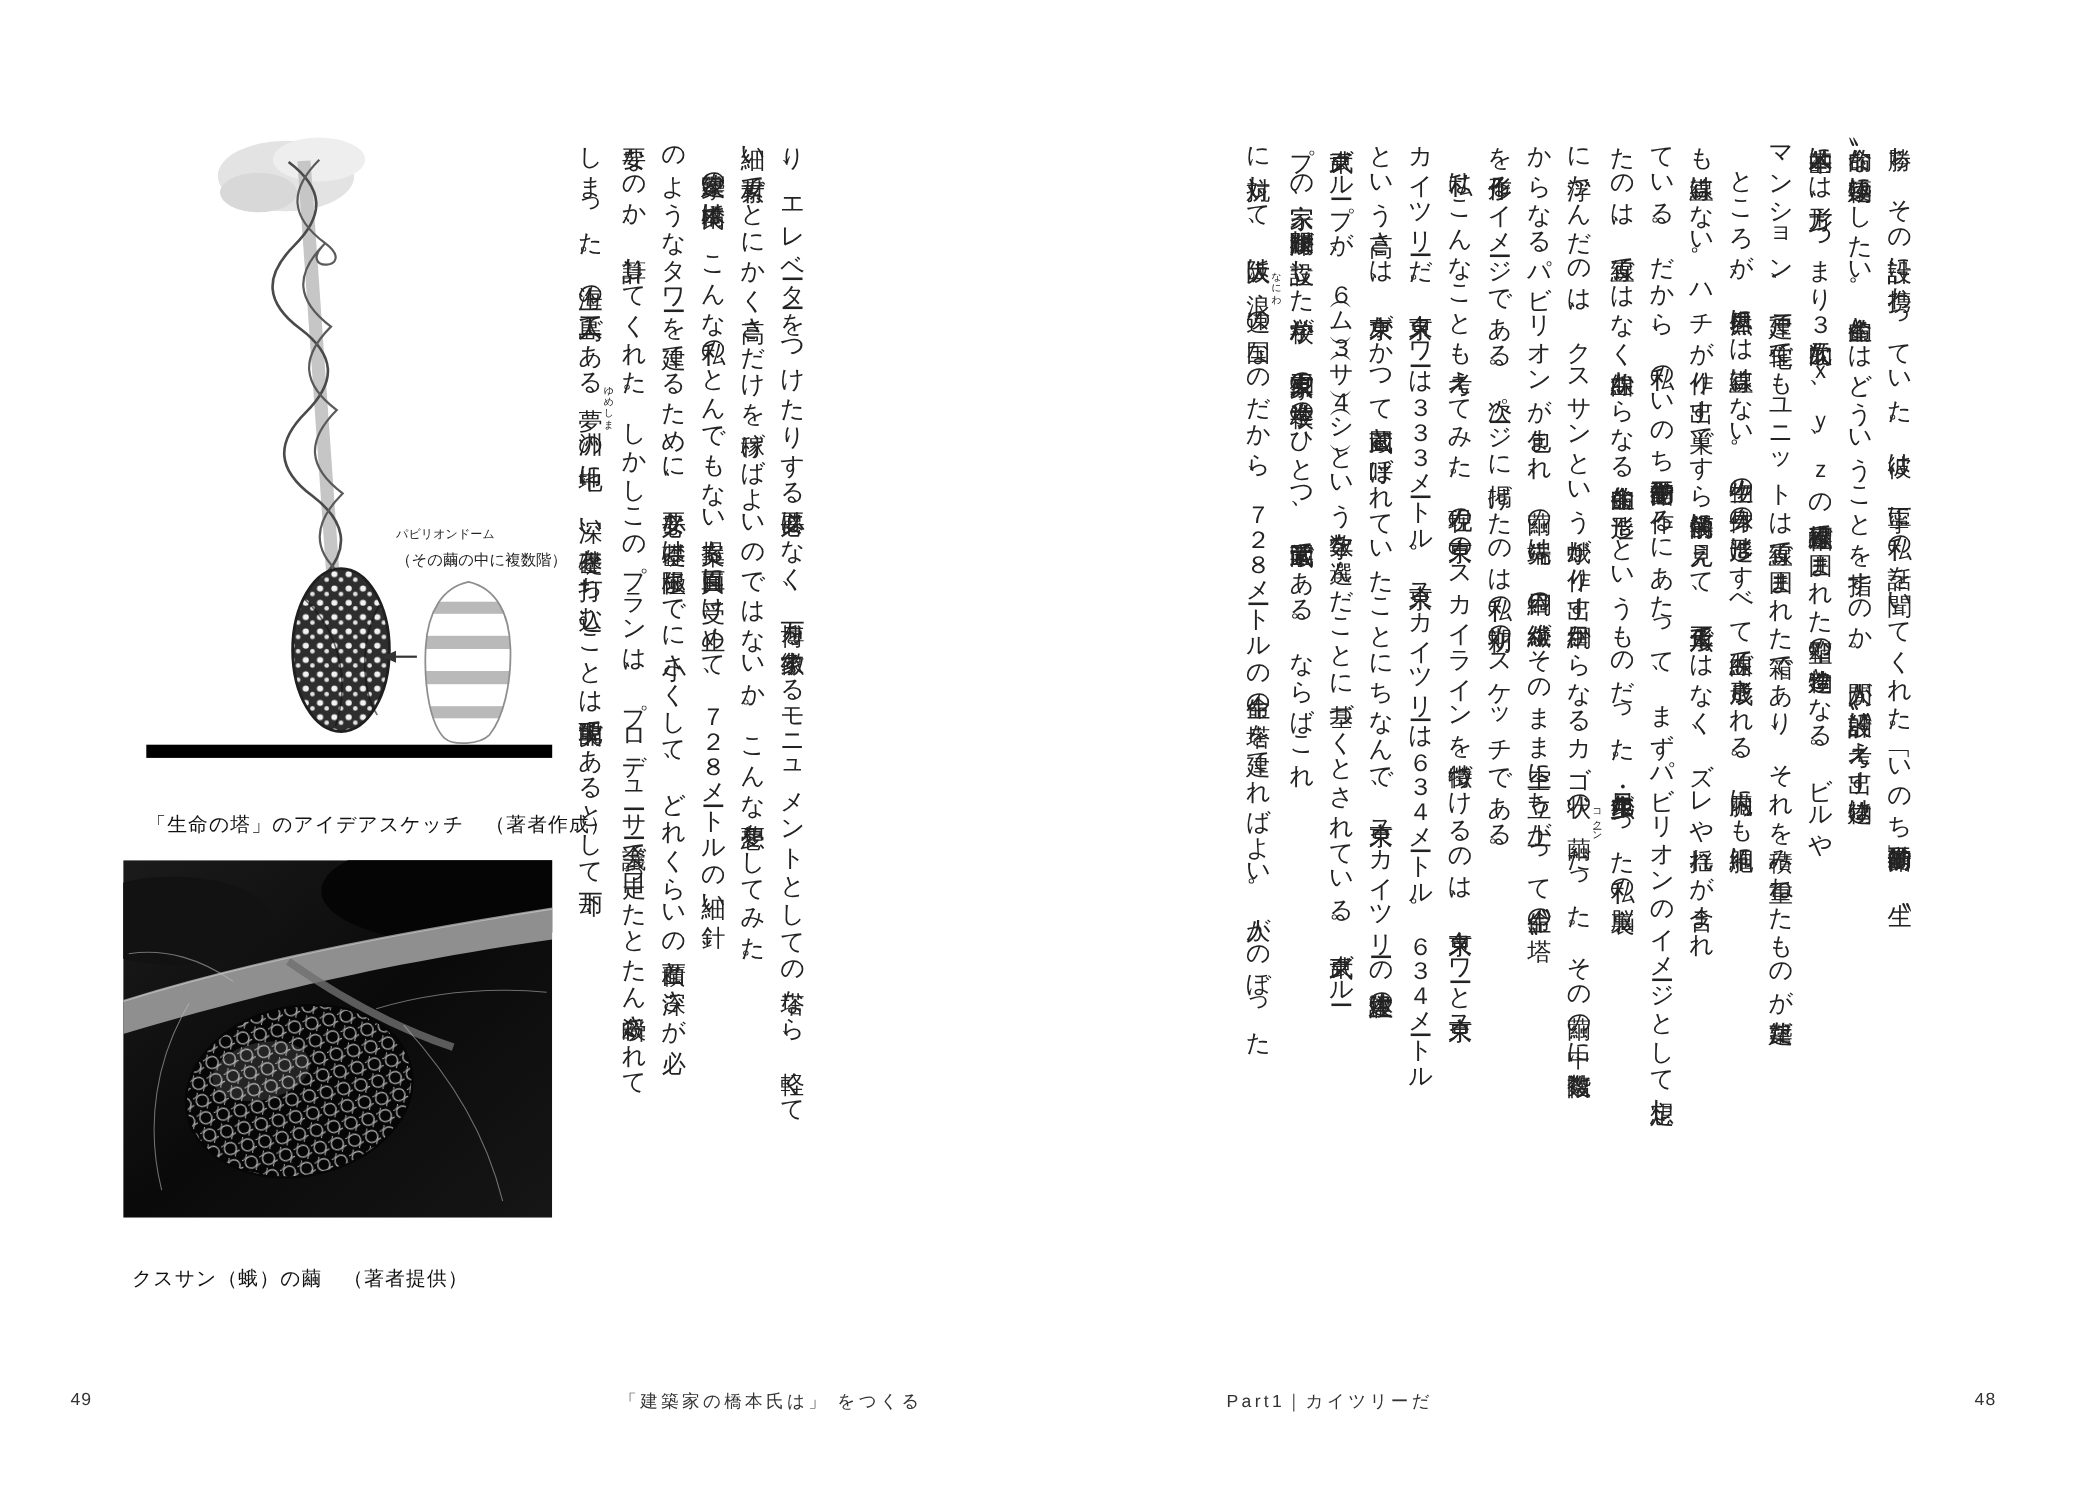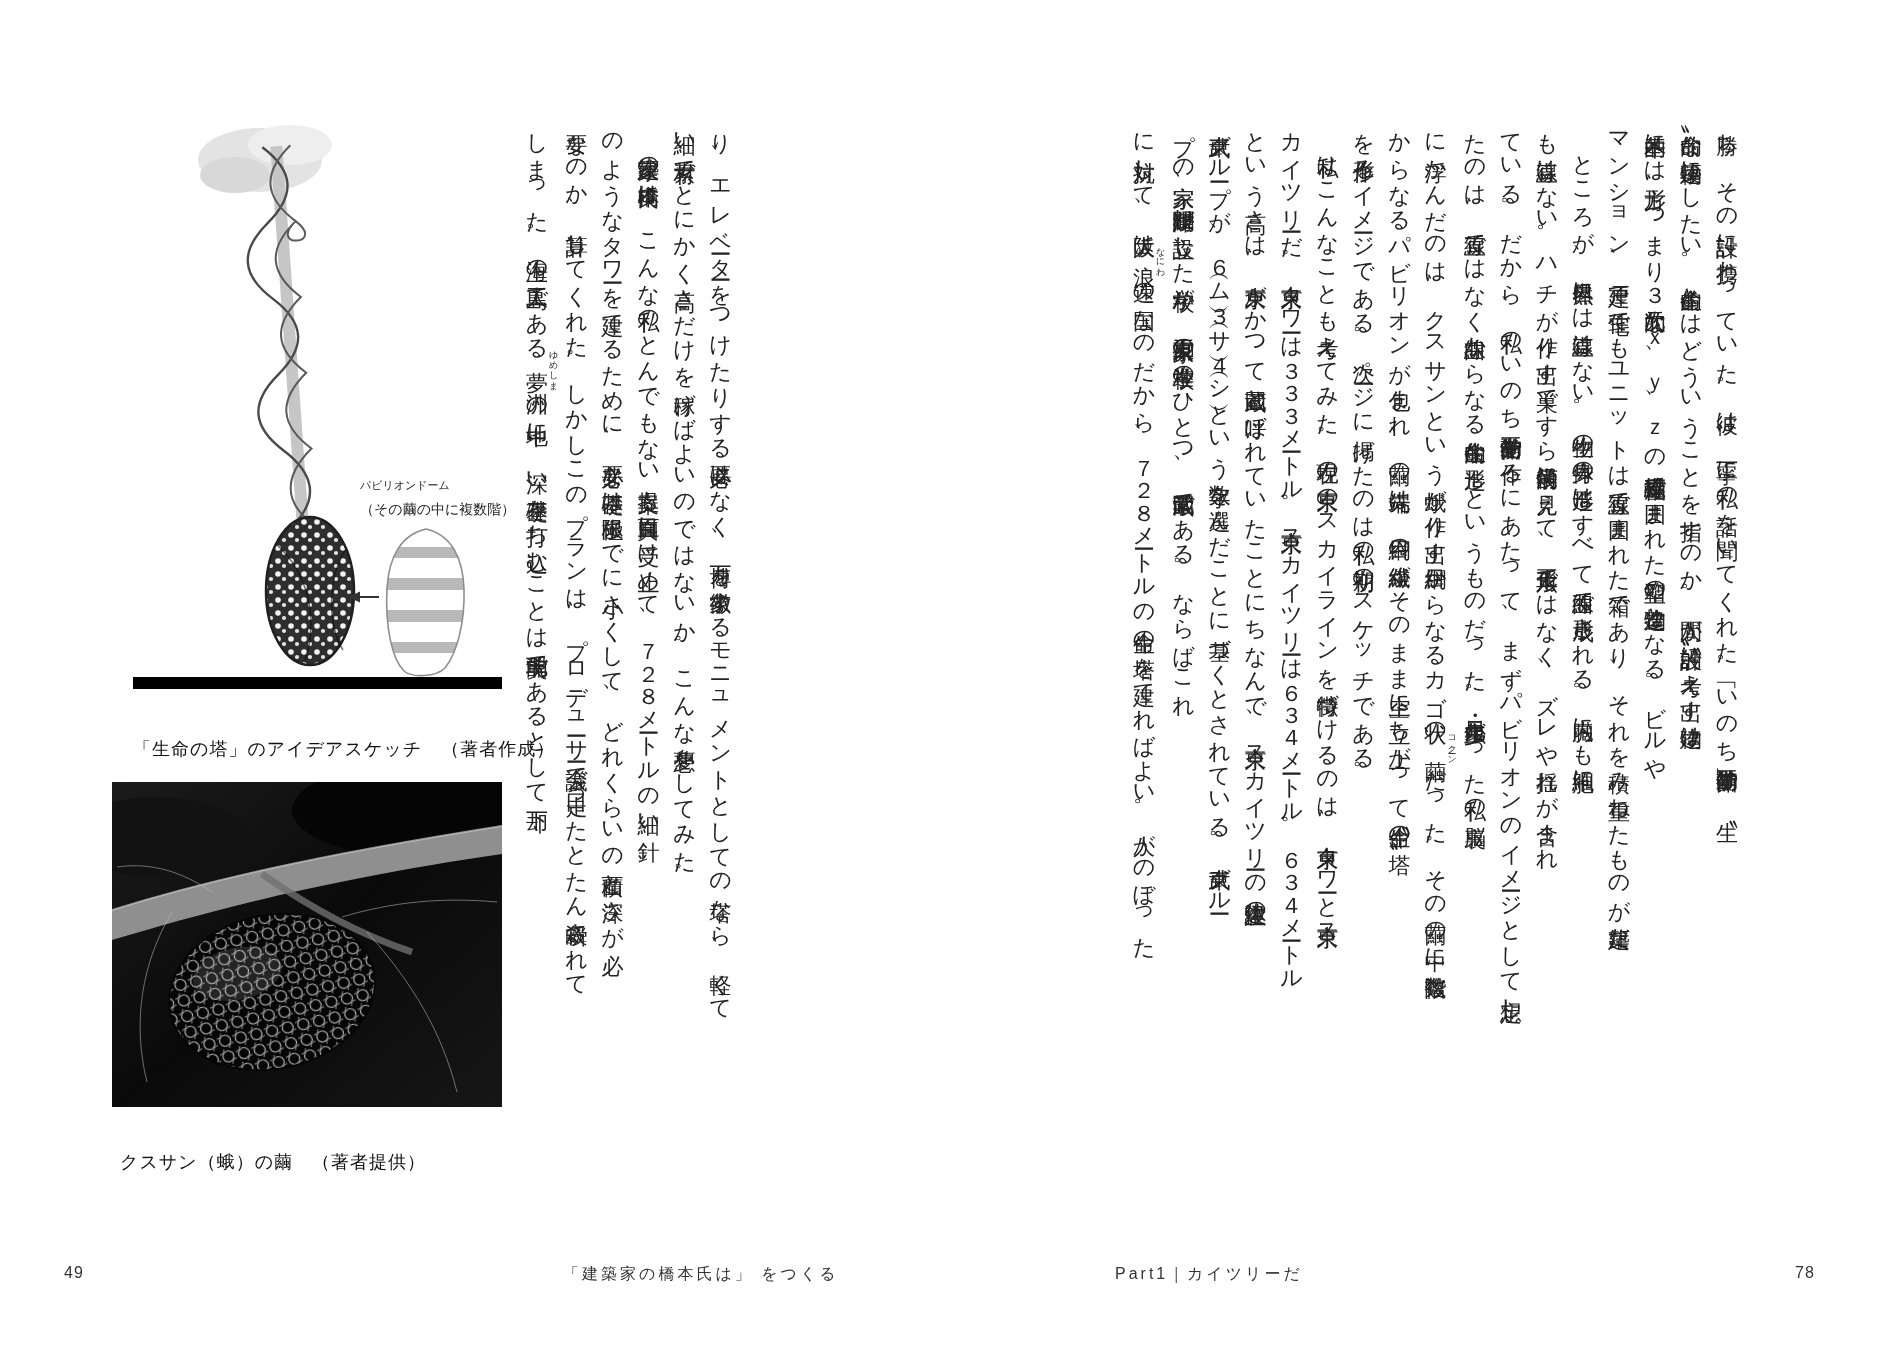--- a/index.html
+++ b/index.html
@@ -174,14 +174,14 @@
       <div class="tcol">カイツリーだ。東京タワーは３３３メートル。東京スカイツリーは６３４メートル。６３４メートル</div>
       <div class="tcol">という高さは、東京がかつて武蔵国と呼ばれていたことにちなんで、東京スカイツリーの建設主体の</div>
       <div class="tcol">東武グループが、６（ム）３（サ）４（シ）という数字を選んだことに基づくとされている。東武グルー</div>
       <div class="tcol">プの宗家、根津財閥が設立した学校が、東京御三家の進学校のひとつ、武蔵学園である。ならばこれ</div>
       <div class="tcol">に対抗して、大阪は<ruby>浪速<rt>なにわ</rt></ruby>の国なのだから、７２８メートルの生命の塔を建てればよい。人がのぼった</div>
     </div>
 
   <div class="footer" id="pn-left">49</div>
   <div class="footer" id="rt-left">「建築家の橋本氏は」 をつくる</div>
   <div class="footer" id="rt-right">Part1｜カイツリーだ</div>
-  <div class="footer" id="pn-right">78</div>
+  <div class="footer" id="pn-right">48</div>
 </div>
 
 </body></html>

